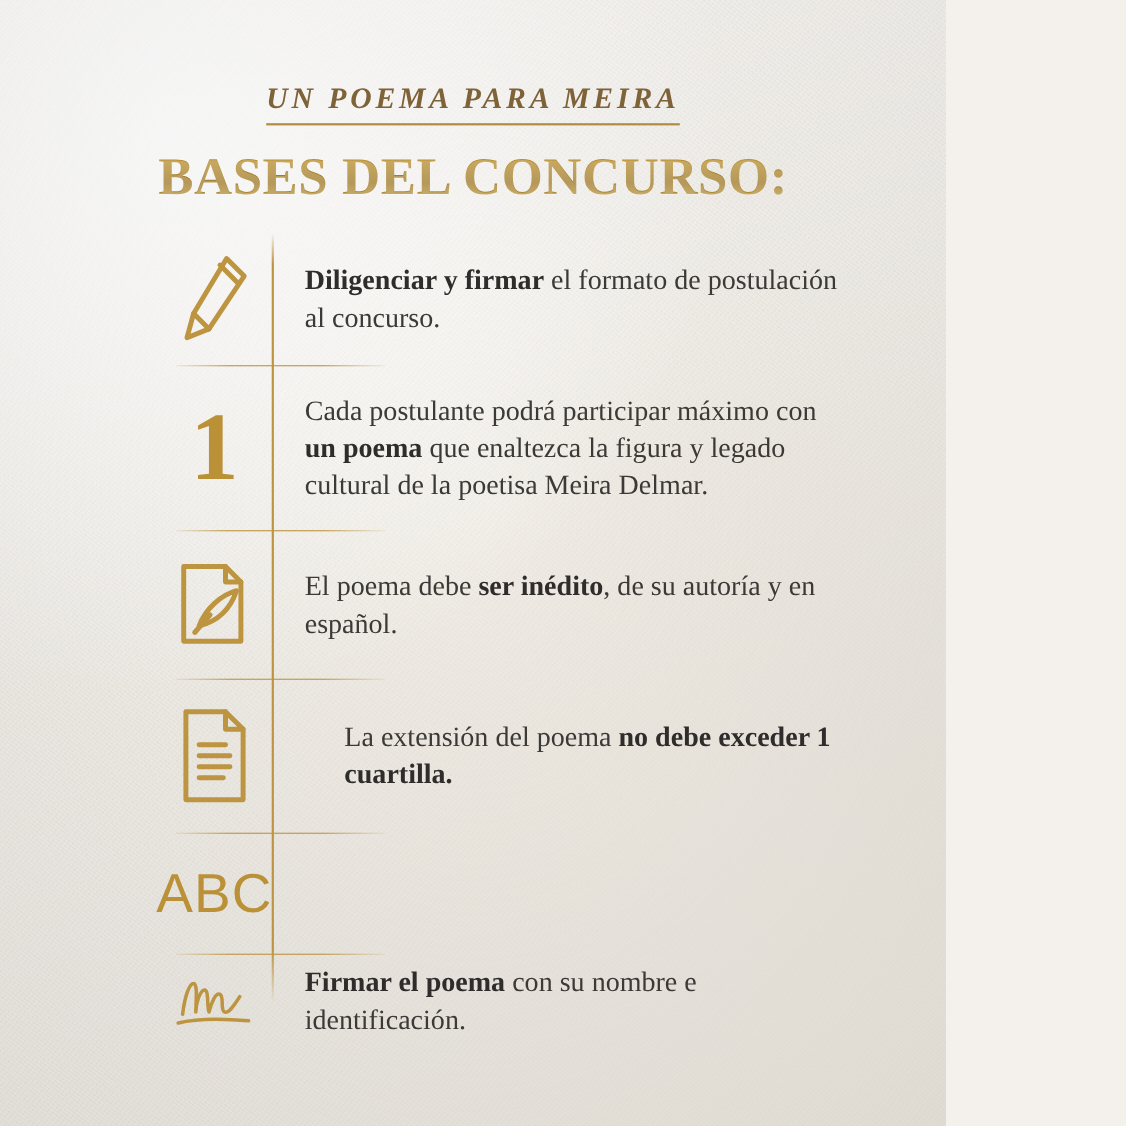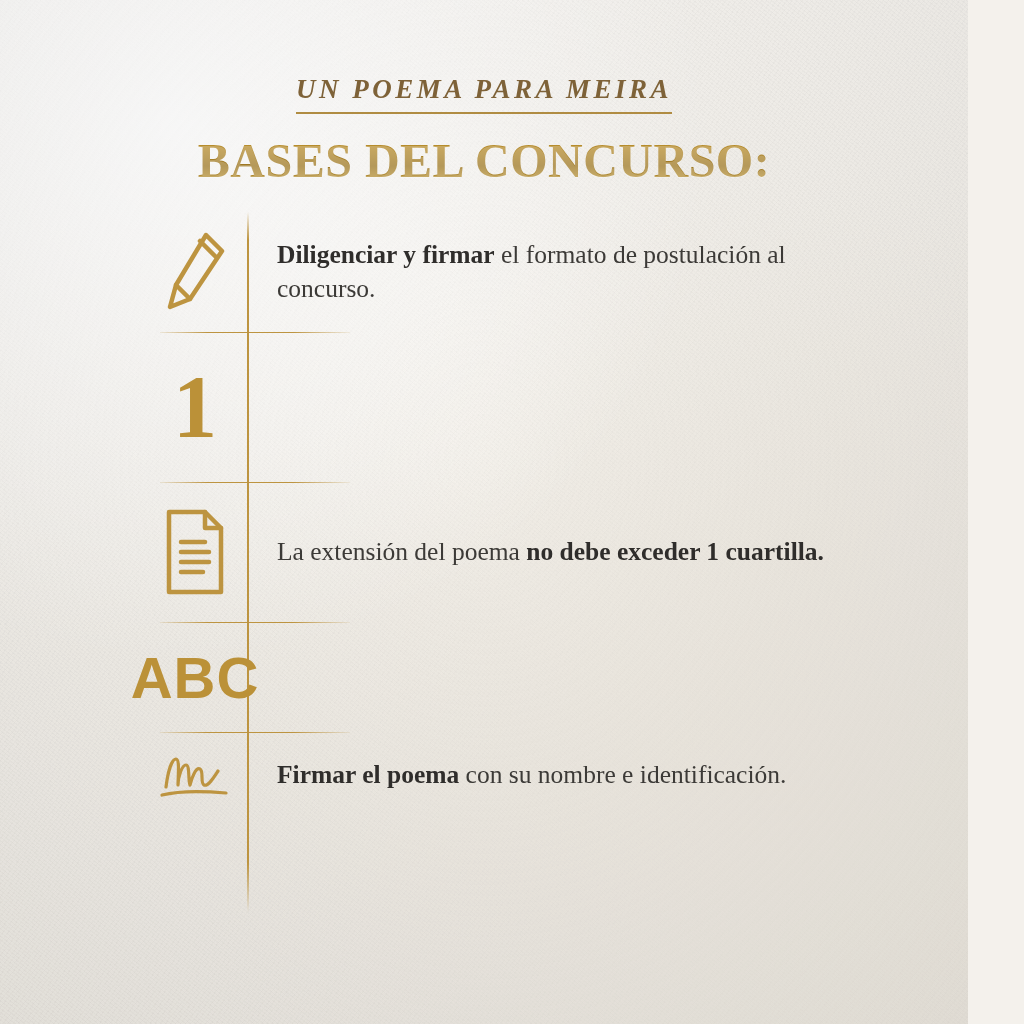--- a/index.html
+++ b/index.html
@@ -10,21 +10,21 @@
     width: 1024px;
     height: 1024px;
     overflow: hidden;
     font-family: "Liberation Serif", serif;
     background: #f4f1ec;
   }
 
   
   .page {
     position: relative;
-    width: 968px;
+    width: 860px;
     height: 1024px;
     box-sizing: border-box;
     background-color: #f5f2ed;
     background-image:
       radial-gradient(circle at 18% 12%, rgba(255,255,255,0.95) 0%, rgba(255,255,255,0) 45%),
       radial-gradient(circle at 82% 78%, rgba(236,231,222,0.9) 0%, rgba(255,255,255,0) 55%),
       repeating-linear-gradient(38deg, rgba(0,0,0,0.018) 0px, rgba(0,0,0,0.018) 1px, rgba(255,255,255,0) 1px, rgba(255,255,255,0) 3px),
       repeating-linear-gradient(128deg, rgba(0,0,0,0.015) 0px, rgba(0,0,0,0.015) 1px, rgba(255,255,255,0) 1px, rgba(255,255,255,0) 4px),
       linear-gradient(160deg, #fbf9f6 0%, #f2efe9 50%, #ebe7e0 100%);
     overflow: hidden;
@@ -117,41 +117,41 @@
   .icon-cell svg { display: block; }
   .numeral {
     font-family: "Liberation Serif", serif;
     font-weight: bold;
     font-size: 88px;
     line-height: 0.9;
     color: #bb9138;
   }
   .abc {
     font-family: "Liberation Sans", sans-serif;
-    font-weight: bold;
-    font-size: 58px;
+    font-weight: normal;
+    font-size: 50px;
     letter-spacing: 1px;
     color: #bb9138;
   }
 
   .text-cell {
     padding-left: 27px;
     font-family: "Liberation Serif", serif;
     font-size: 25.5px;
     line-height: 1.32;
     color: #3c3a37;
     max-width: 690px;
   }
   .text-cell b { font-weight: bold; color: #2f2d2b; }
 
   
   .row-1 { min-height: 120px; }
   .row-2 { min-height: 150px; }
   .row-3 { min-height: 135px; }
-  .row-4 { min-height: 140px; }
+  .row-4 { min-height: 140px; gap: 36px; }
   .row-5 { min-height: 110px; }
   .row-6 { min-height: 85px; }
 </style>
 </head>
 <body>
 
 <div class="page">
 
   <div class="header">
     <div class="kicker">Un poema para Meira</div>
@@ -170,22 +170,35 @@
         </svg>
       </div>
       <div class="text-cell"><b>Diligenciar y firmar</b> el formato de postulación al concurso.</div>
     </div>
 
     <div class="row row-2">
       <div class="divider"></div>
       <div class="icon-cell">
         <span class="numeral">1</span>
       </div>
-    </div>
-
+      <div class="text-cell">Cada postulante podrá participar máximo con <b>un poema</b> que enaltezca la figura y legado cultural de la poetisa Meira Delmar.</div>
+    </div>
+
+    <div class="row row-3">
+      <div class="divider"></div>
+      <div class="icon-cell">
+        <svg width="76" height="86" viewBox="0 0 76 86" fill="none" stroke="#bd9440" stroke-width="4.5" stroke-linejoin="round" stroke-linecap="round">
+          <path d="M10 8 H48 L62 22 V76 H10 Z"></path>
+          <path d="M48 8 V22 H62"></path>
+          <path d="M24 62 C30 46 44 34 58 30 C52 48 40 58 24 62 Z"></path>
+          <path d="M20 68 L34 52"></path>
+        </svg>
+      </div>
+      <div class="text-cell">El poema debe <b>ser inédito</b>, de su autoría y en español.</div>
+    </div>
 
     <div class="row row-4">
       <div class="divider"></div>
       <div class="icon-cell">
         <svg width="72" height="92" viewBox="0 0 72 92" fill="none" stroke="#bd9440" stroke-width="4.5" stroke-linejoin="round" stroke-linecap="round">
           <path d="M10 6 H46 L62 22 V86 H10 Z"></path>
           <path d="M46 6 V22 H62"></path>
           <path d="M22 36 H46"></path>
           <path d="M22 46 H50"></path>
           <path d="M22 56 H50"></path>

